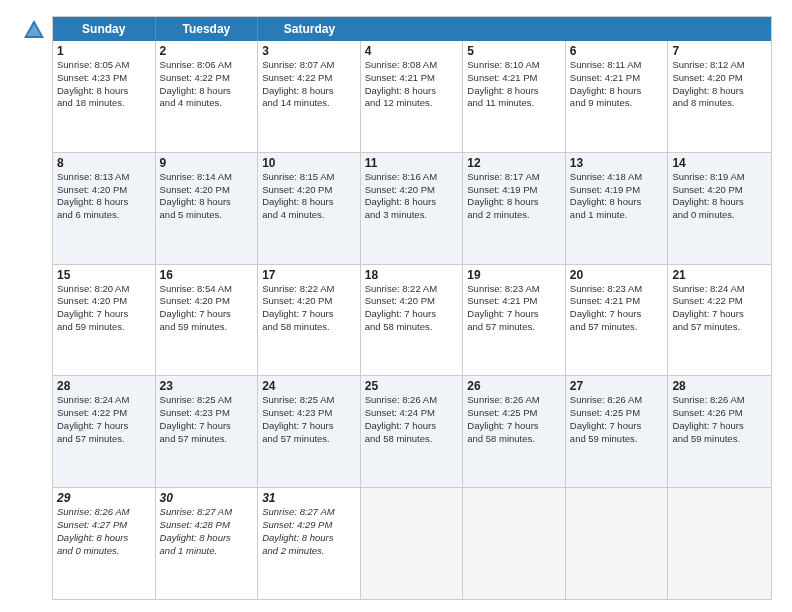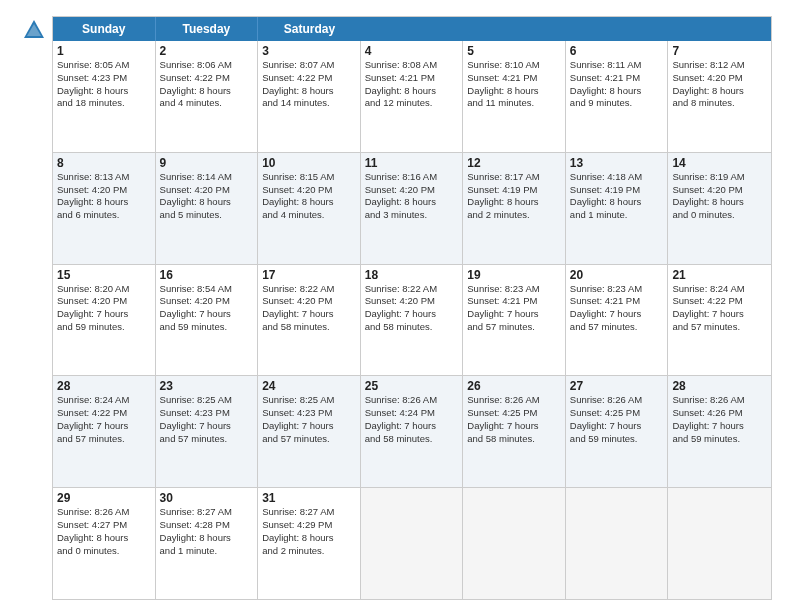--- a/index.html
+++ b/index.html
@@ -85,21 +85,21 @@
       flex: 1;
       display: flex;
       flex-direction: column;
     }
     .cal-row {
       display: grid;
       grid-template-columns: repeat(7, 1fr);
       flex: 1;
       border-bottom: 1px solid #ccc;
     }
-    .cal-row:last-child { border-bottom: none; }
+    .cal-row:last-child { border-bottom: none; font-style: italic; }
     .cal-cell {
       border-right: 1px solid #ccc;
       padding: 3px 4px;
       font-size: 9.5px;
       color: #333;
       min-height: 0;
       overflow: hidden;
       background: #fff;
     }
     .cal-cell:last-child { border-right: none; }

